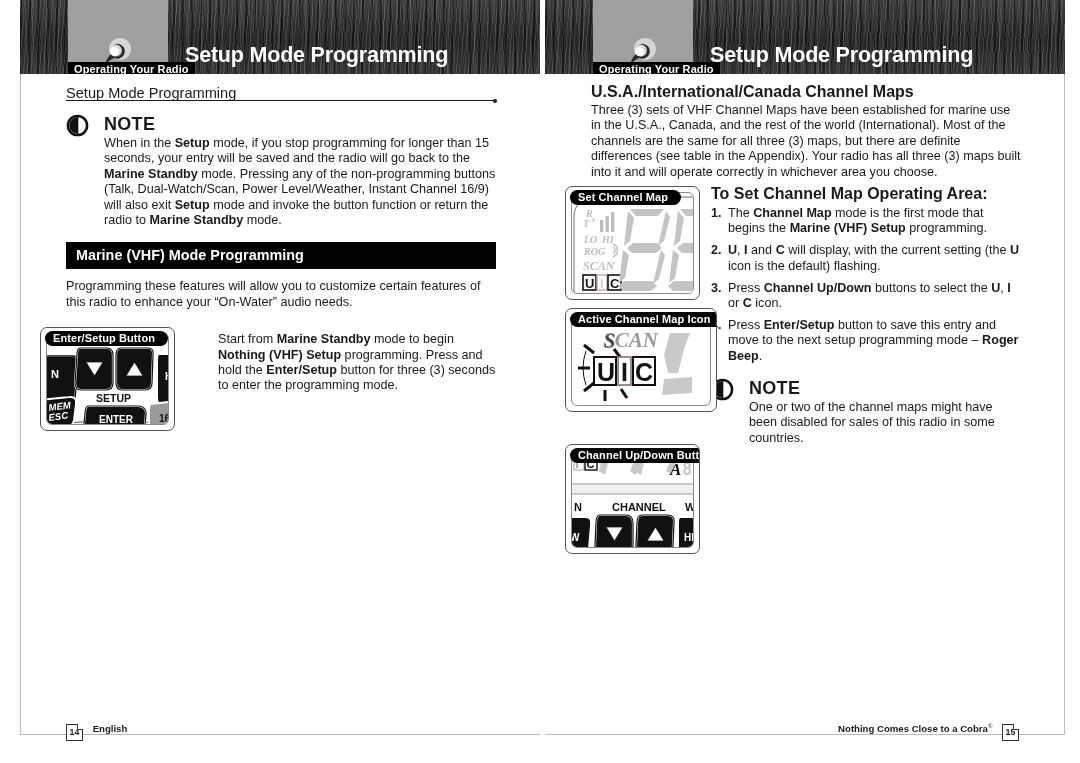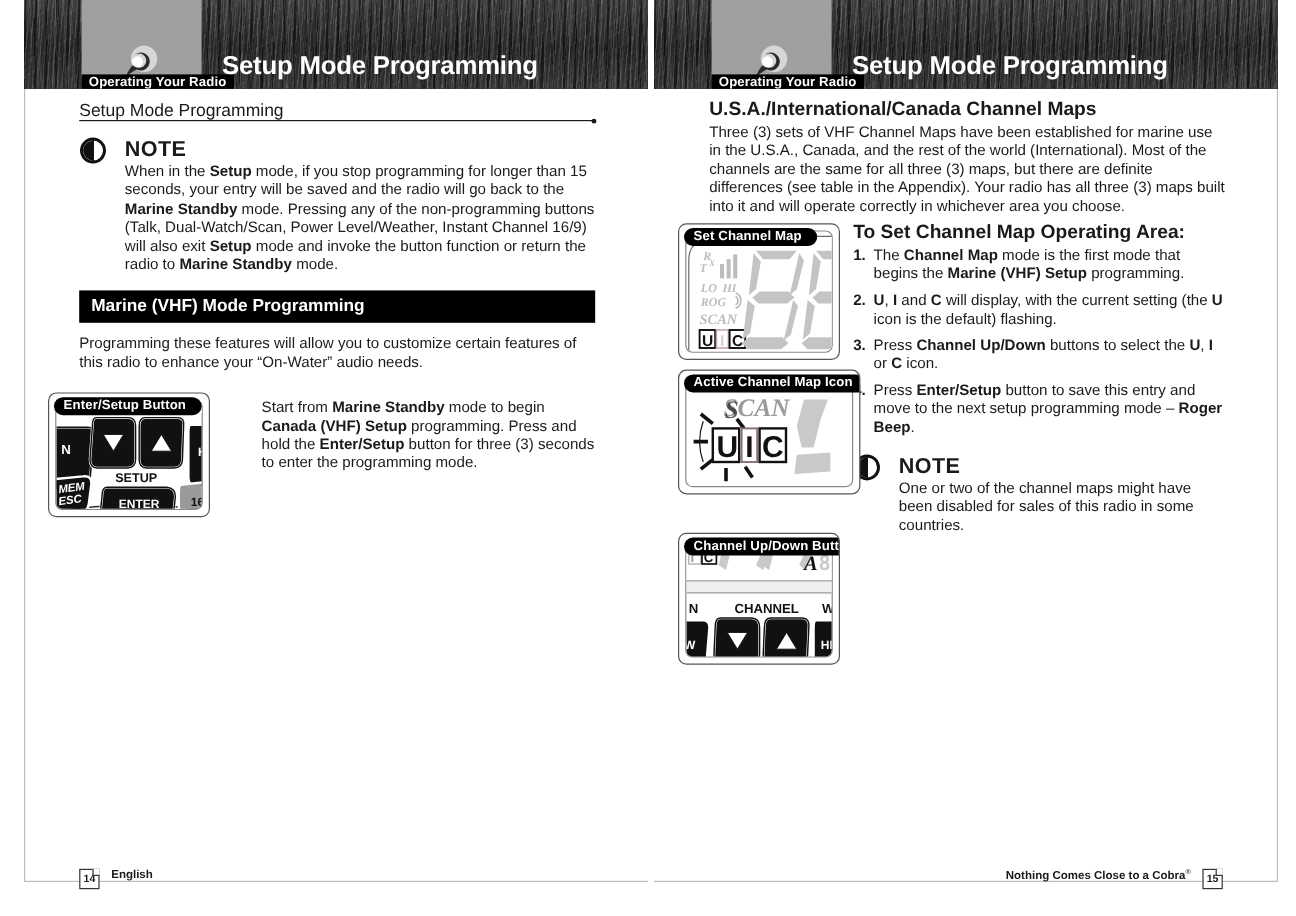--- a/index.html
+++ b/index.html
@@ -169,21 +169,21 @@
 
 
       <div class="blackbar">Marine (VHF) Mode Programming</div>
 
       <p>
         Programming these features will allow you to customize certain features of this
         radio to enhance your “On-Water” audio needs.
       </p>
 
       <p style="margin-left:152px;margin-top:22px">
-        Start from <b>Marine Standby</b> mode to begin <b>Canada (VHF)</b>
+        Start from <b>Marine Standby</b> mode to begin <b>Nothing (VHF)</b>
         <b>Setup</b> programming. Press and hold the <b>Enter/Setup</b> button
         for three (3) seconds to enter the programming mode.
       </p>
     </div>
 
     <div class="fig" style="left:20px;top:327px;width:135px;height:104px;">
       <div class="cap">Enter/Setup Button</div>
       <div class="inner">
         <svg viewBox="0 0 133 102" width="133" height="102">
 

